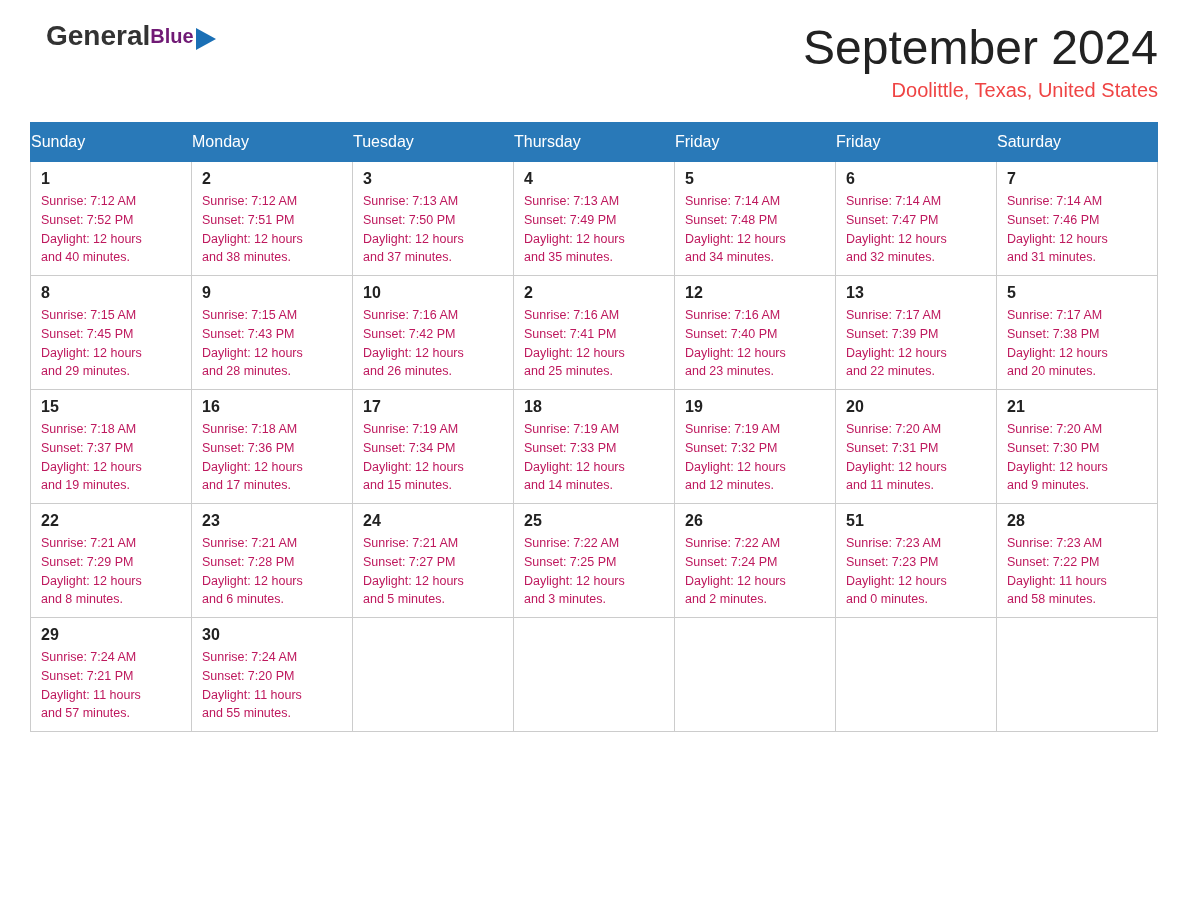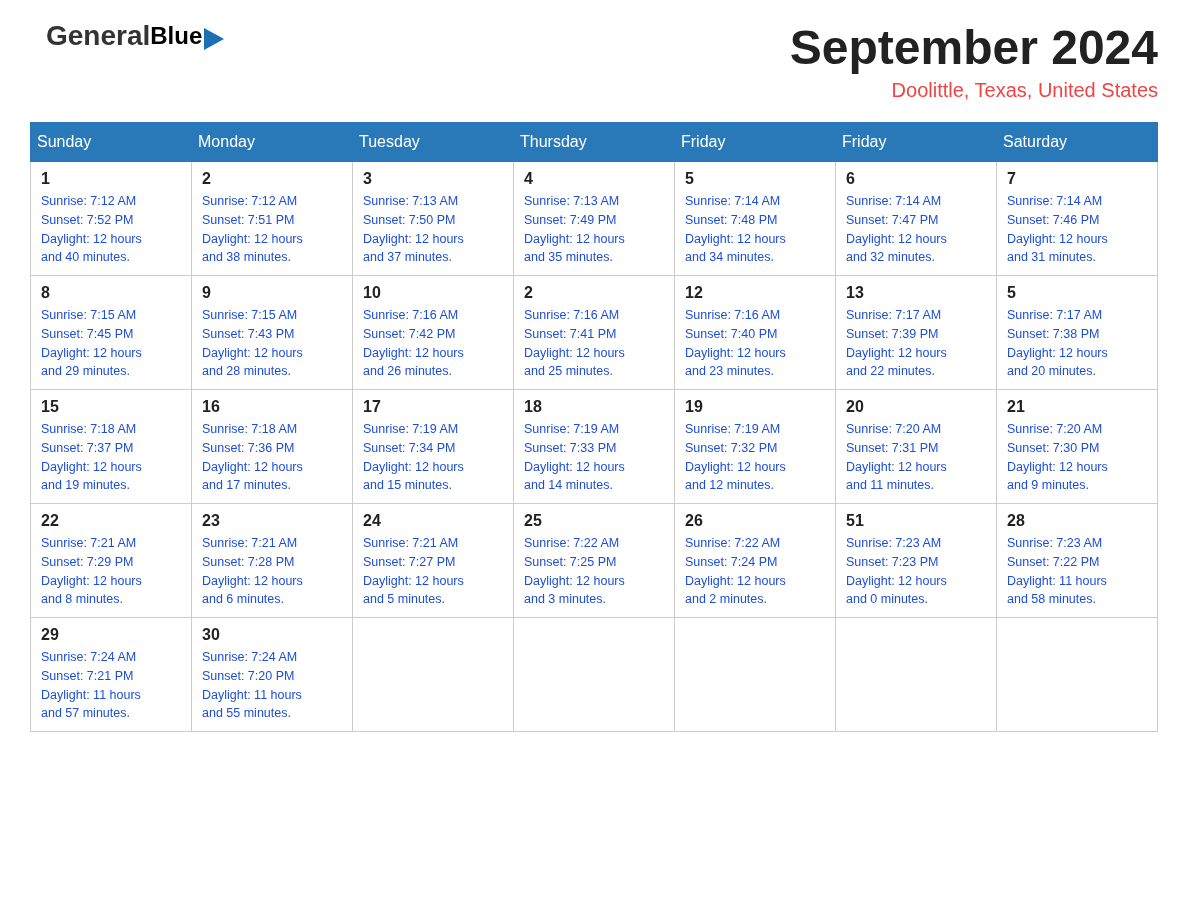--- a/index.html
+++ b/index.html
@@ -29,48 +29,48 @@
       font-size: 28px;
       font-weight: bold;
       color: #333;
       margin-left: 16px;
     }
     .logo-blue-part {
       display: flex;
       align-items: center;
     }
     .logo-blue {
-      font-size: 24px;
+      font-size: 20px;
       font-weight: bold;
-      color: #000000;
+      color: #701a75;
     }
     .title-section {
       text-align: right;
     }
     .month-title {
       font-size: 48px;
-      font-weight: bold;
+      font-weight: normal;
       color: #222;
     }
     .location {
       font-size: 20px;
       color: #ef4444;
       margin-top: 4px;
     }
     .calendar-table {
       width: 100%;
       border-collapse: collapse;
       border: 1px solid #ccc;
     }
     .calendar-table th {
       background-color: #2979b8;
       color: white;
       font-size: 16px;
       font-weight: normal;
-      padding: 10px 6px;
+      padding: 10px 0;
       text-align: left;
       border: 1px solid #2979b8;
     }
     .calendar-table td {
       vertical-align: top;
       padding: 8px 10px;
       border: 1px solid #ccc;
       width: 14.28%;
       min-height: 100px;
       font-size: 13px;
@@ -79,21 +79,21 @@
     .day-number {
       font-size: 16px;
       font-weight: bold;
       color: #222;
       display: block;
       margin-bottom: 4px;
     }
     .day-info {
       font-size: 12.5px;
       line-height: 1.5;
-      color: #1d4ed8;
+      color: #be185d;
     }
     .empty-cell {
       background: #fff;
     }
   </style>
 </head>
 <body>
 
 <div class="header">
   <div class="logo">

